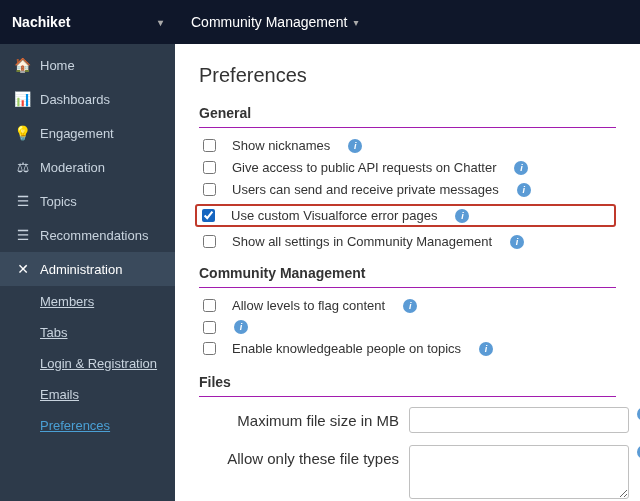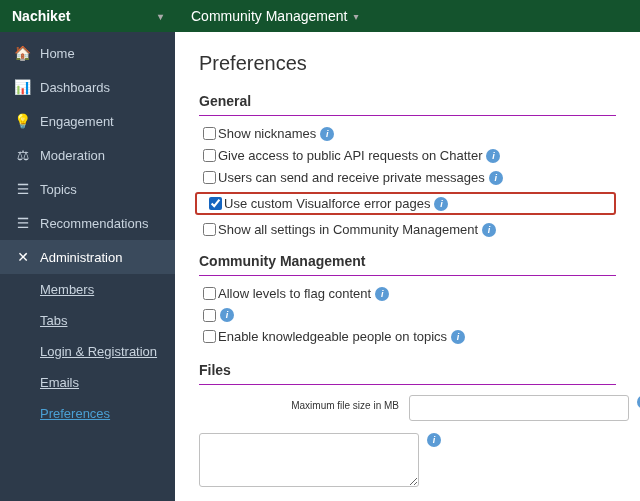--- a/index.html
+++ b/index.html
@@ -1,20 +1,20 @@
 <!DOCTYPE html>
 <html><head>
   <meta charset="utf-8">
   <style>
     * { box-sizing: border-box; margin: 0; padding: 0; }
     body { font-family: 'Segoe UI', Arial, sans-serif; font-size: 13px; display: flex; flex-direction: column; height: 501px; width: 640px; overflow: hidden; background: #f4f6f9; }
 
     
     .topbar {
-      display: flex; align-items: center; background: #14532d; height: 32px; flex-shrink: 0;
+      display: flex; align-items: center; background: #0f172a; height: 44px; flex-shrink: 0;
     }
     .topbar-brand {
       width: 175px; padding: 0 12px; color: #fff; font-size: 14px; font-weight: 600;
       display: flex; align-items: center; justify-content: space-between;
     }
     .topbar-brand-chevron { color: #aaa; font-size: 10px; }
     .topbar-title {
       flex: 1; padding: 0 16px; color: #fff; font-size: 14px; font-weight: 500;
       display: flex; align-items: center; gap: 6px;
     }
@@ -41,41 +41,41 @@
 
     
     .content {
       flex: 1; overflow-y: auto; background: #fff; padding: 20px 24px;
     }
     .page-title { font-size: 20px; font-weight: 300; color: #333; margin-bottom: 18px; }
     .section-title { font-size: 14px; font-weight: 700; color: #333; margin-bottom: 10px; border-bottom: 1px solid #a21caf; padding-bottom: 6px; }
 
     
     .checkbox-row {
-      display: flex; align-items: center; gap: 2px; margin-bottom: 7px; padding-left: 4px;
+      display: flex; align-items: center; gap: 16px; margin-bottom: 7px; padding-left: 4px;
     }
     .checkbox-row input[type=checkbox] { width: 13px; height: 13px; cursor: pointer; accent-color: #1565c0; }
     .checkbox-row label { color: #333; font-size: 13px; cursor: pointer; }
     .info-icon {
       display: inline-flex; align-items: center; justify-content: center;
       width: 14px; height: 14px; background: #5b9bd5; color: #fff; border-radius: 50%;
       font-size: 9px; font-style: italic; font-weight: bold; cursor: pointer; margin-left: 2px; flex-shrink: 0;
     }
     .highlighted-row {
-      border: 2px solid #c0392b; border-radius: 3px; padding: 2px 12px; margin-left: -4px;
+      border: 2px solid #c0392b; border-radius: 3px; padding: 2px 5px; margin-left: -4px;
       background: #fff;
     }
 
     
     .files-section { margin-top: 18px; }
     .form-row {
       display: flex; align-items: flex-start; margin-bottom: 12px; gap: 10px;
     }
     .form-label {
-      text-align: right; width: 200px; font-size: 10px; color: #333; padding-top: 5px; flex-shrink: 0;
+      text-align: right; width: 200px; font-size: 15px; color: #333; padding-top: 5px; flex-shrink: 0;
     }
     .form-input-wrap { display: flex; align-items: flex-start; gap: 6px; flex: 1; }
     .form-input {
       border: 1px solid #c0c0c0; border-radius: 3px; padding: 4px 6px;
       font-size: 13px; width: 220px; height: 26px; background: #fff;
     }
     .form-textarea {
       border: 1px solid #c0c0c0; border-radius: 3px; padding: 4px 6px;
       font-size: 13px; width: 220px; height: 54px; background: #fff; resize: vertical;
     }
@@ -207,20 +207,21 @@
 
       <div class="form-row">
         <div class="form-label">Maximum file size in MB</div>
         <div class="form-input-wrap">
           <input type="text" class="form-input" style="">
           <span class="info-icon">i</span>
         </div>
       </div>
 
       <div class="form-row">
+        <div class="form-label">Allow only these file types</div>
         <div class="form-input-wrap">
           <textarea class="form-textarea" style=""></textarea>
           <span class="info-icon">i</span>
         </div>
       </div>
     </div>
 
   </main>
 </div>
 

